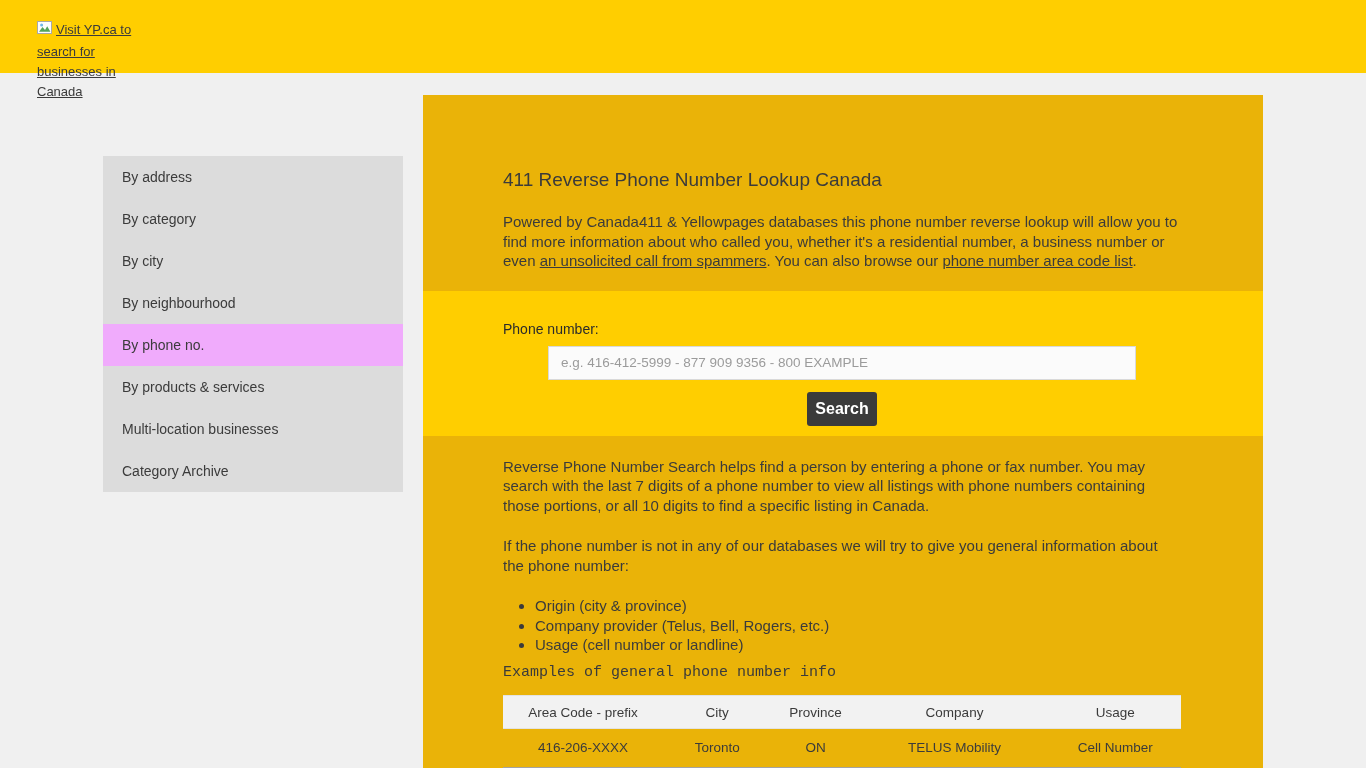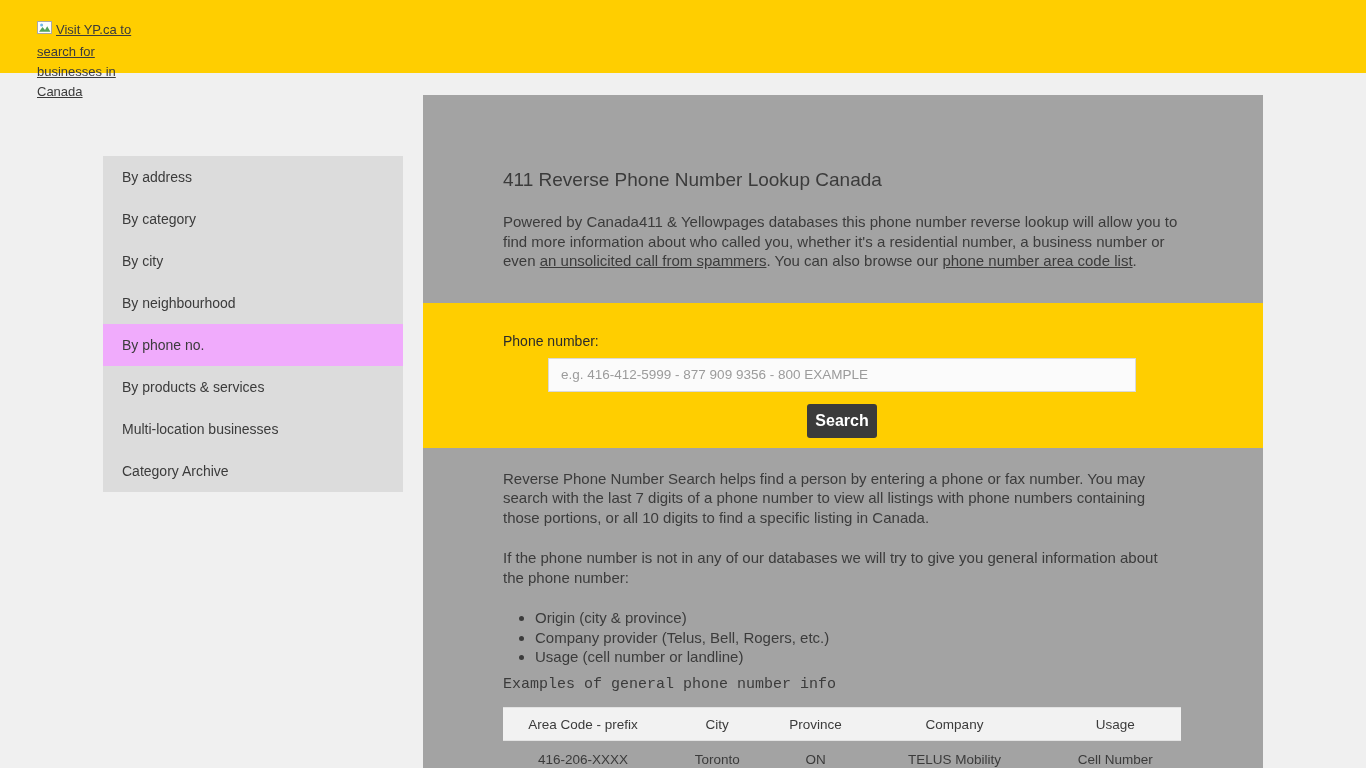--- a/index.html
+++ b/index.html
@@ -72,38 +72,38 @@
     padding-left: 19px;
     font-size: 14px; color: #3b3b3b;
     cursor: pointer;
   }
   .side-item.active { background: #f0abfc; }
 
   
   .panel {
     position: absolute; left: 423px; top: 95px;
     width: 840px; height: 673px;
-    background: #a3a3a3;
+    background: #eab308;
     padding: 0 82px 0 80px;
     z-index: 2;
   }
   .panel h2 {
     margin: 73px 0 0 0;
     font-size: 19px; line-height: 23px;
     font-weight: 500; color: #3b3b3b;
   }
   .para, .intro, .examples {
     margin: 21px 0 0 0;
     font-size: 15px; line-height: 19.5px; color: #3b3b3b;
   }
   .intro { }
   .inline-link { color: #3b3b3b; text-decoration: underline; cursor: pointer; }
 
   .phone-box {
-    margin: 32px -82px 0 -80px;
+    margin: 20px -82px 0 -80px;
     width: 840px; height: 145px;
     background: #ffce00;
     padding: 30px 82px 4px 80px;
   }
   .phone-label { font-size: 14px; margin-bottom: 9px; color: #2b2b2b; }
   .phone-row { display: flex; align-items: center; gap: 12px; flex-direction: column; }
   .phone-input {
     width: 588px; height: 34px;
     border: 1px solid #d9d9d9;
     background: #fbfbfb;

